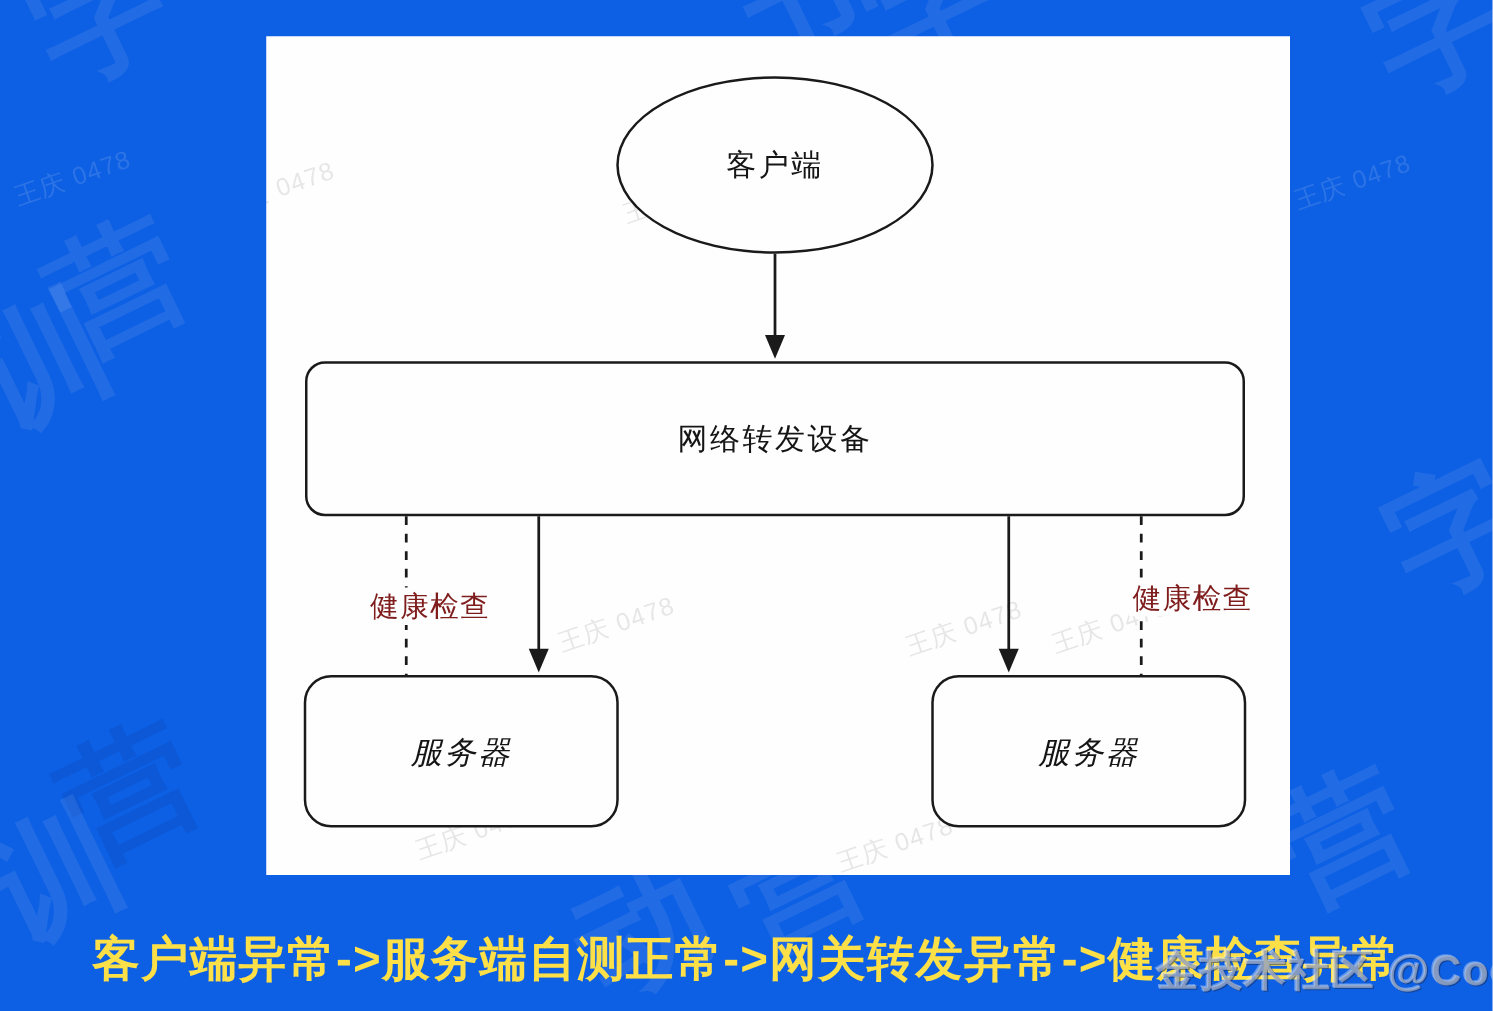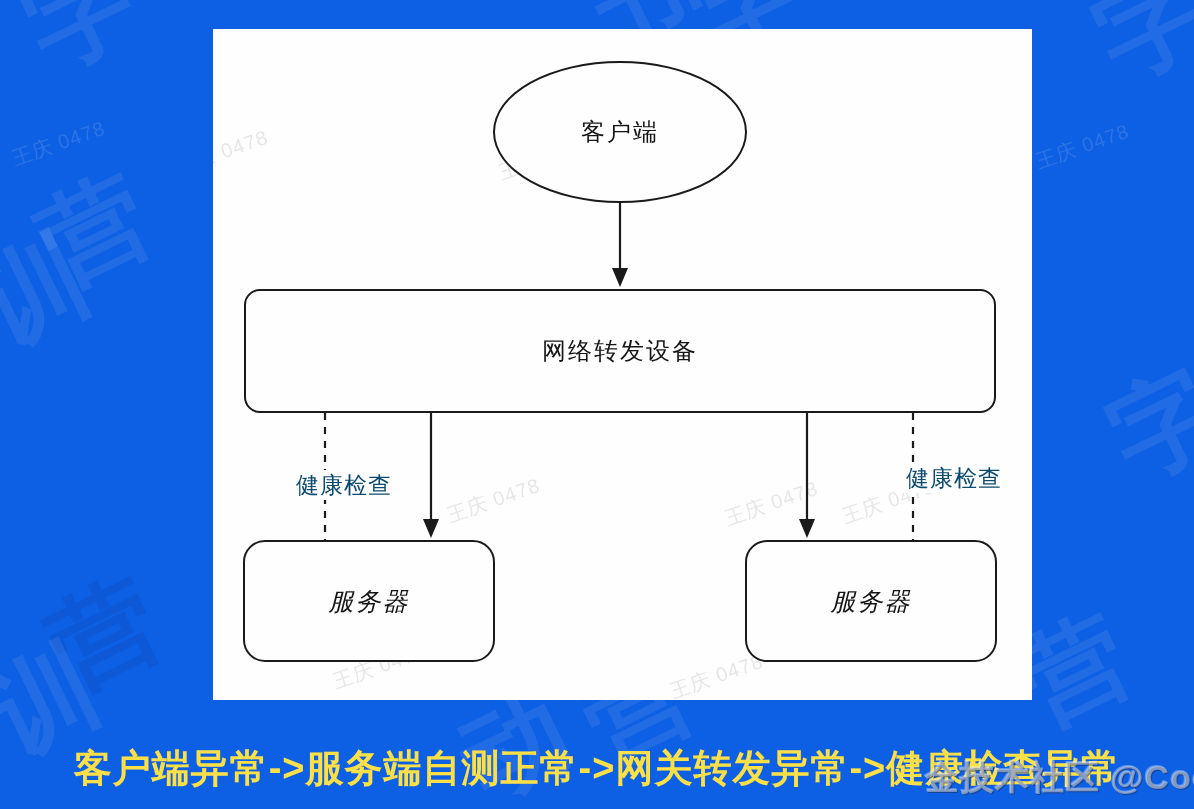--- a/index.html
+++ b/index.html
@@ -37,21 +37,21 @@
     color:#151515;z-index:2;
   }
   .node .node-label{font-size:24px;letter-spacing:2px;}
   .node-client{left:280px;top:32px;width:254px;height:142px;border-radius:50%;border-width:2px;}
   .node-forwarder{left:31px;top:260px;width:752px;height:124px;border-radius:16px;}
   .node-server{width:252px;height:122px;border-radius:22px;}
   .node-server .node-label{font-size:25px;font-style:italic;}
   .node-server-left{left:30px;top:511px;}
   .node-server-right{left:532px;top:511px;}
   .edge-label{
-    position:absolute;z-index:3;background:#fefefe;color:#0c4a6e;
+    position:absolute;z-index:3;background:#fefefe;color:#7f1d1d;
     font-size:23px;letter-spacing:1px;white-space:nowrap;padding:2px 3px;line-height:1.15;
   }
   .edge-label-left{left:80px;top:441px;}
   .edge-label-right{left:690px;top:434px;}
   
   .caption{
     position:absolute;left:0;right:0;top:746px;z-index:3;
     text-align:center;color:#fde047;font-size:38px;font-weight:600;
     letter-spacing:1px;white-space:nowrap;line-height:1.2;pointer-events:none;
   }

